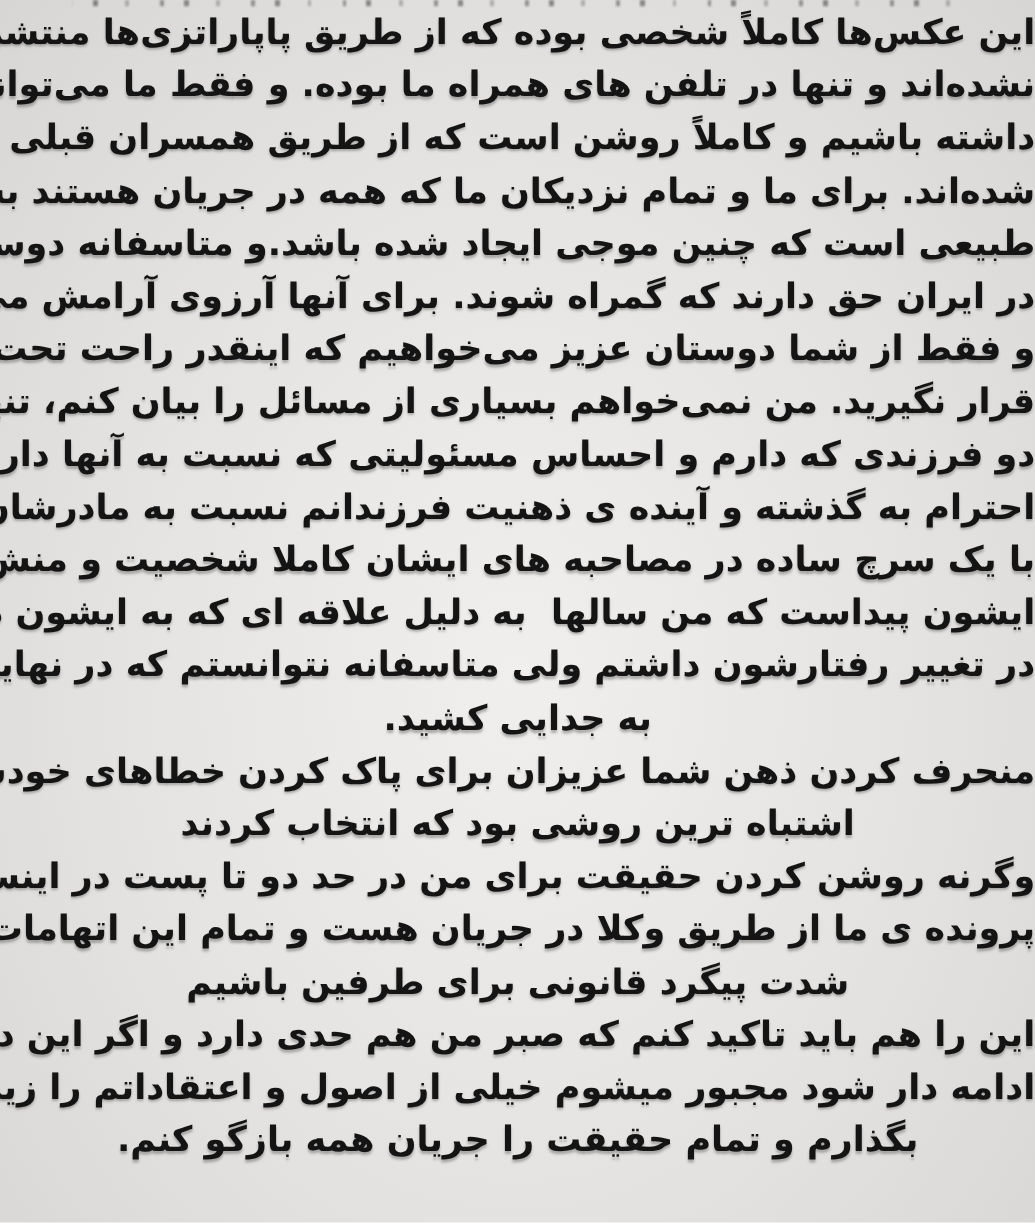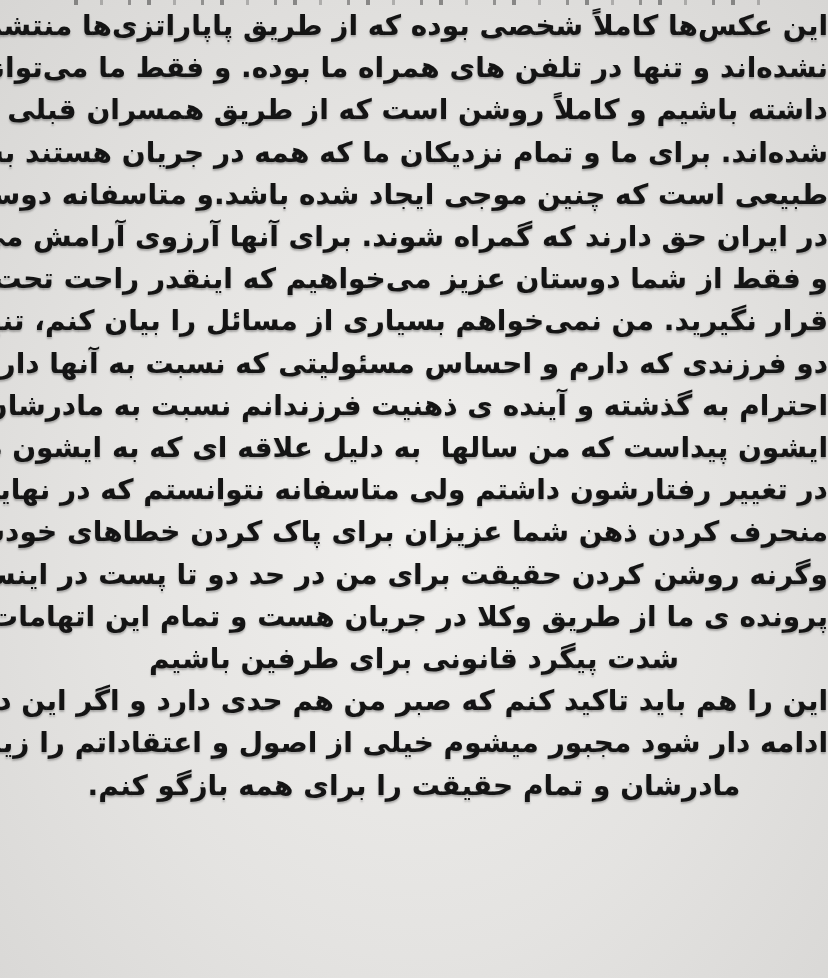--- a/index.html
+++ b/index.html
@@ -64,23 +64,26 @@
       <div class="line">این عکس‌ها کاملاً شخصی بوده که از طریق پاپاراتزی‌ها منتشر</div>
       <div class="line">نشده‌اند و تنها در تلفن های همراه ما بوده. و فقط ما می‌توانستیم آنها را</div>
       <div class="line">داشته باشیم و کاملاً روشن است که از طریق همسران قبلی ما منتشر</div>
       <div class="line">شده‌اند. برای ما و تمام نزدیکان ما که همه در جریان هستند بسیار</div>
       <div class="line">طبیعی است که چنین موجی ایجاد شده باشد.و متاسفانه دوستان حاضر</div>
       <div class="line">در ایران حق دارند که گمراه شوند. برای آنها آرزوی آرامش می‌کنیم</div>
       <div class="line">و فقط از شما دوستان عزیز می‌خواهیم که اینقدر راحت تحت تأثیر</div>
       <div class="line">قرار نگیرید. من نمی‌خواهم بسیاری از مسائل را بیان کنم، تنها به دلیل</div>
       <div class="line">دو فرزندی که دارم و احساس مسئولیتی که نسبت به آنها دارم و</div>
       <div class="line">احترام به گذشته و آینده ی ذهنیت فرزندانم نسبت به مادرشان.</div>
+      <div class="line">با یک سرچ ساده در مصاحبه های ایشان کاملا شخصیت و منش</div>
       <div class="line">ایشون پیداست که من سالها  به دلیل علاقه ای که به ایشون داشتم سعی</div>
       <div class="line">در تغییر رفتارشون داشتم ولی متاسفانه نتوانستم که در نهایت زندگی</div>
+      <div class="line">به جدایی کشید.</div>
       <div class="line">منحرف کردن ذهن شما عزیزان برای پاک کردن خطاهای خودشون</div>
+      <div class="line">اشتباه ترین روشی بود که انتخاب کردند</div>
       <div class="line">وگرنه روشن کردن حقیقت برای من در حد دو تا پست در اینستگرام</div>
       <div class="line">پرونده ی ما از طریق وکلا در جریان هست و تمام این اتهامات به</div>
       <div class="line">شدت پیگرد قانونی برای طرفین باشیم</div>
       <div class="line">این را هم باید تاکید کنم که صبر من هم حدی دارد و اگر این داستان</div>
       <div class="line">ادامه دار شود مجبور میشوم خیلی از اصول و اعتقاداتم را زیر پا</div>
-      <div class="line">مادرشان و تمام حقیقت را برای همه بازگو کنم.</div>
+      <div class="line">بگذارم و تمام حقیقت را جریان همه بازگو کنم.</div>
     </div>
 </div>
 
 </body></html>

